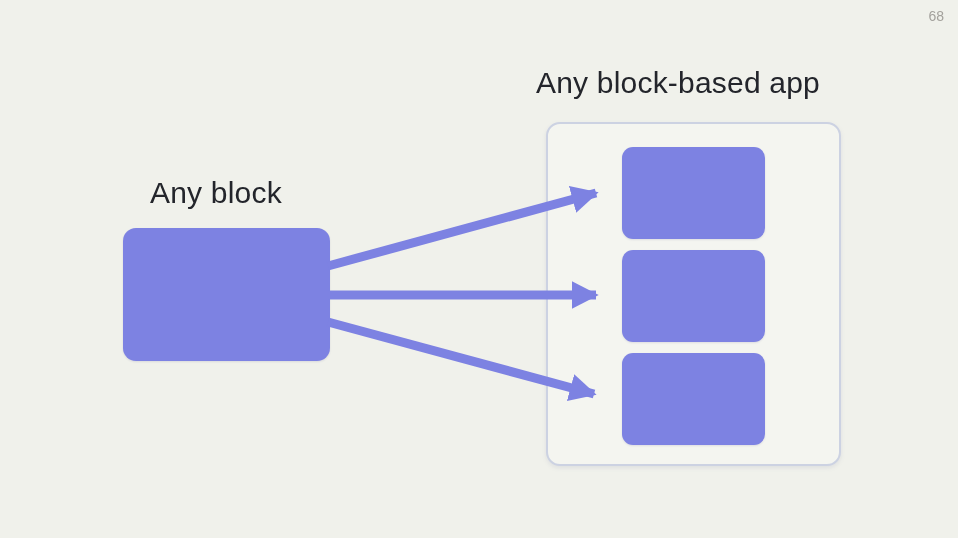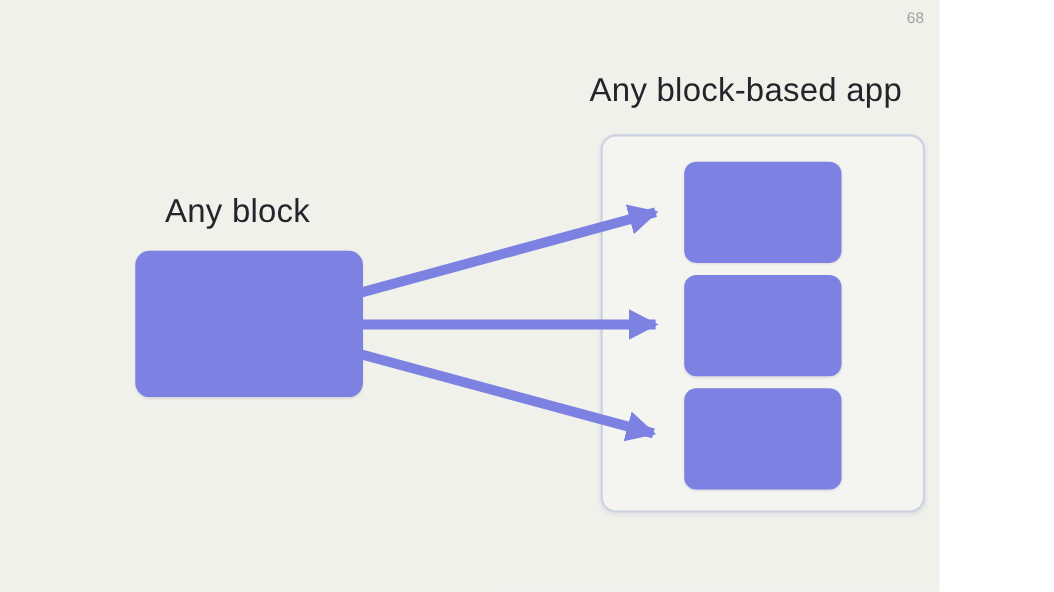--- a/index.html
+++ b/index.html
@@ -2,21 +2,21 @@
 <html style="--background: #f0f1eb; --panel-background: #f4f5f0; --panel-border: #ccd2e2; --block: #7d82e2; --arrow: #7d82e2; --text: #23252b; --page-number: #a3a19c;"><head>
 <meta charset="utf-8">
 <style>
   html, body {
     margin: 0;
     padding: 0;
     font-family: "Liberation Sans", "DejaVu Sans", sans-serif;
   }
   .slide {
     position: relative;
-    width: 854px;
+    width: 958px;
     height: 538px;
     background: var(--background, #f0f1eb);
     overflow: hidden;
   }
   .page-number {
     position: absolute;
     top: 8px;
     right: 14px;
     font-size: 14px;
     color: var(--page-number, #a3a19c);

